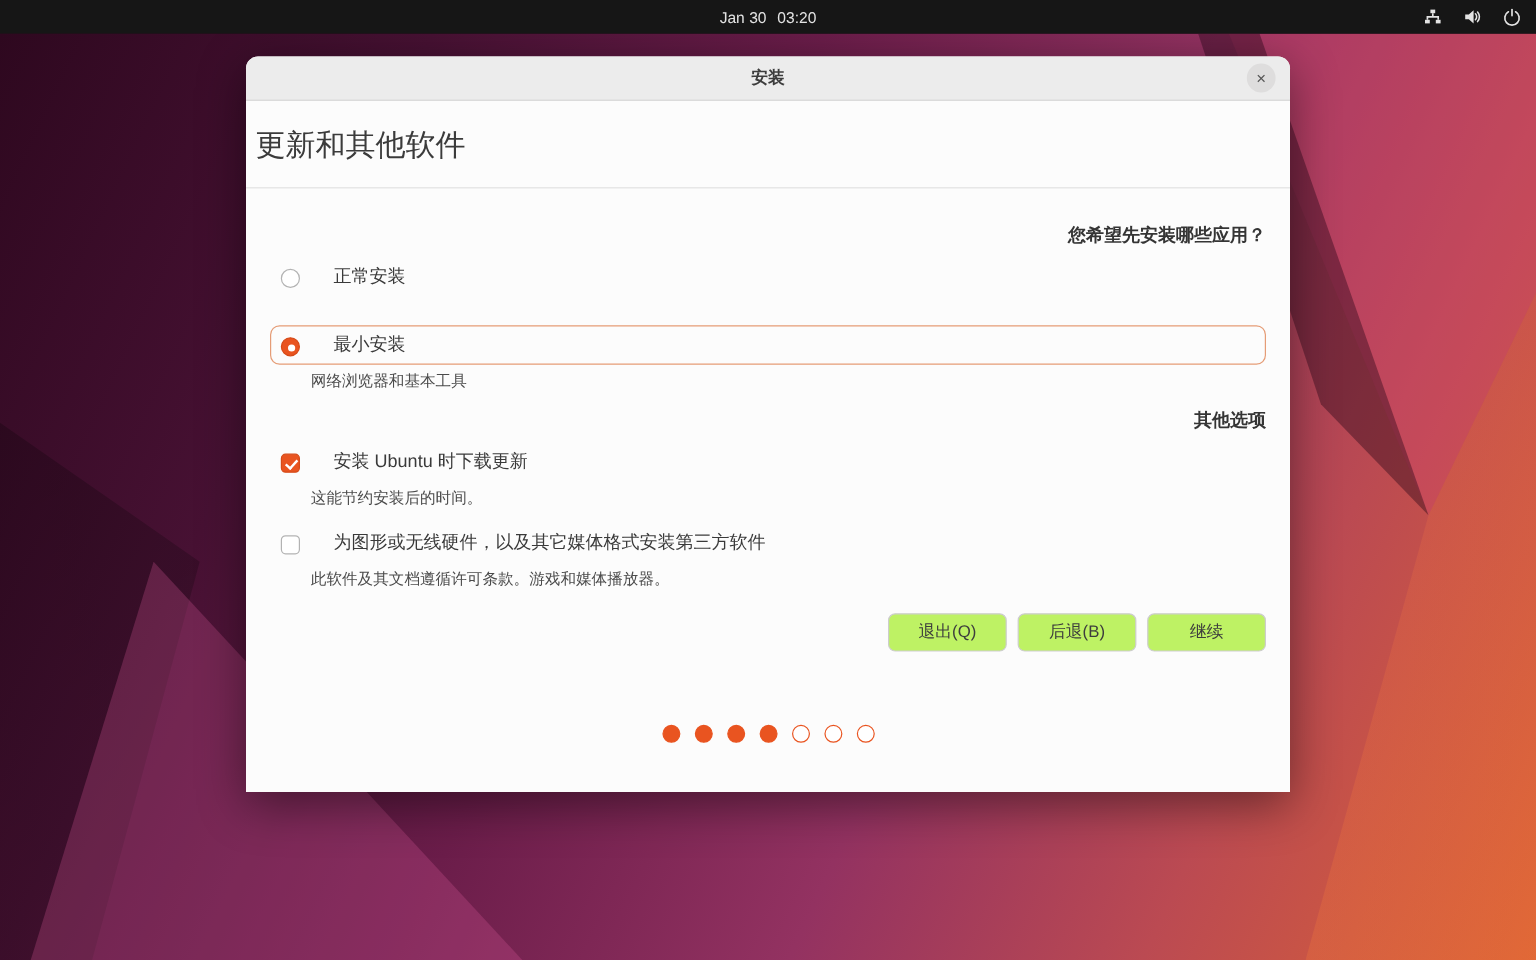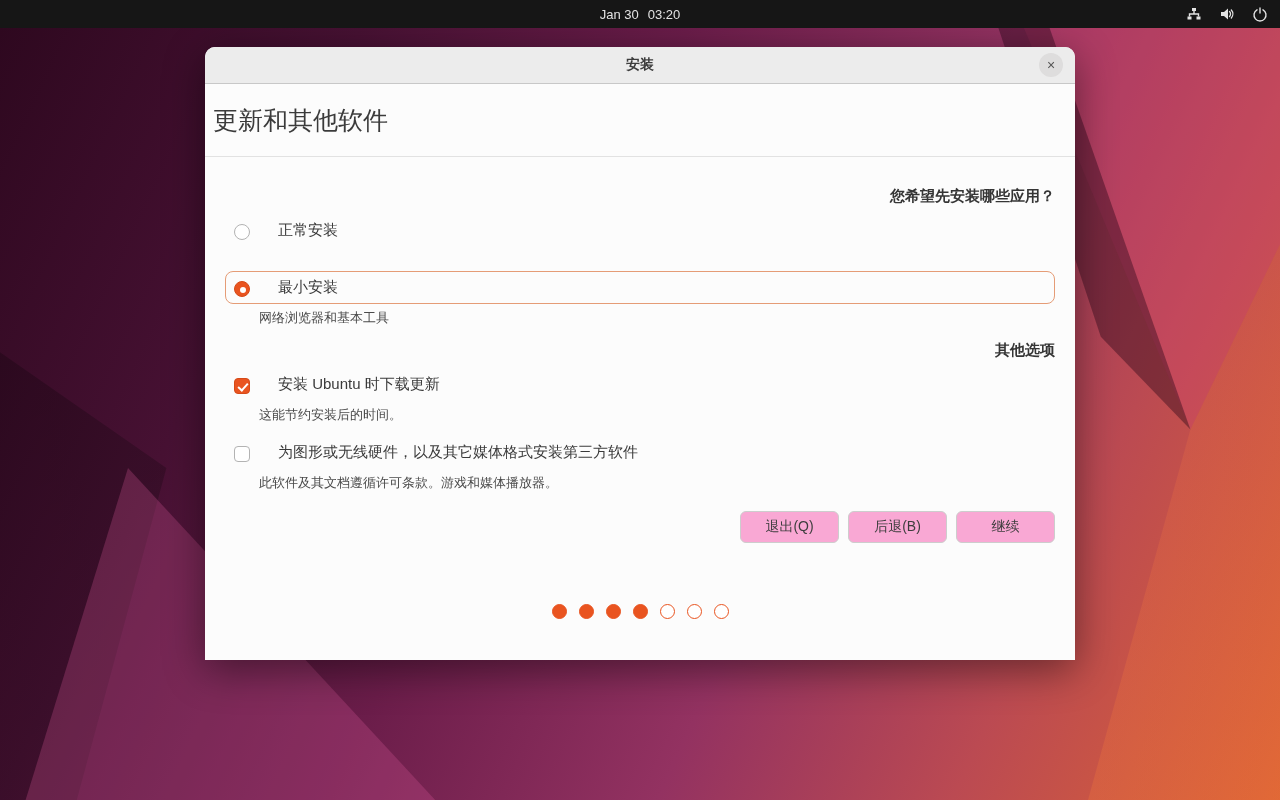--- a/index.html
+++ b/index.html
@@ -49,21 +49,21 @@
 
   .checkbox { width:16px; height:16px; border-radius:4px; border:1px solid #b3b3b3; background:#fff; flex:none; position:relative; }
   .checkbox.on { background:#E95420; border-color:#d64a18; }
   .checkbox.on::after { content:""; position:absolute; left:5px; top:2px; width:4px; height:8px;
     border:solid #fff; border-width:0 2px 2px 0; transform:rotate(42deg); }
 
   .opt-label { font-size:15px; color:#3a3a3a; }
   .other-title { margin-top:14px; }
 
   .btn-row { position:absolute; right:20px; bottom:117px; display:flex; gap:9px; }
-  .btn { min-width:99px; height:32px; background:#f9a8d4; border:1px solid #cdcdcd; border-radius:6px;
+  .btn { min-width:99px; height:32px; background:#bef264; border:1px solid #cdcdcd; border-radius:6px;
     font-size:14px; color:#3d3d3d; font-family:"Liberation Sans", sans-serif; cursor:pointer; padding:0 16px; }
 
   .dots { position:absolute; left:0; right:0; bottom:41px; display:flex; justify-content:center; gap:12px; }
   .dot { width:15px; height:15px; border-radius:50%; border:1px solid #E95420; background:#fff; }
   .dot.fill { background:#E95420; }
 </style>
 </head>
 <body>
 
 <div class="wallpaper">

